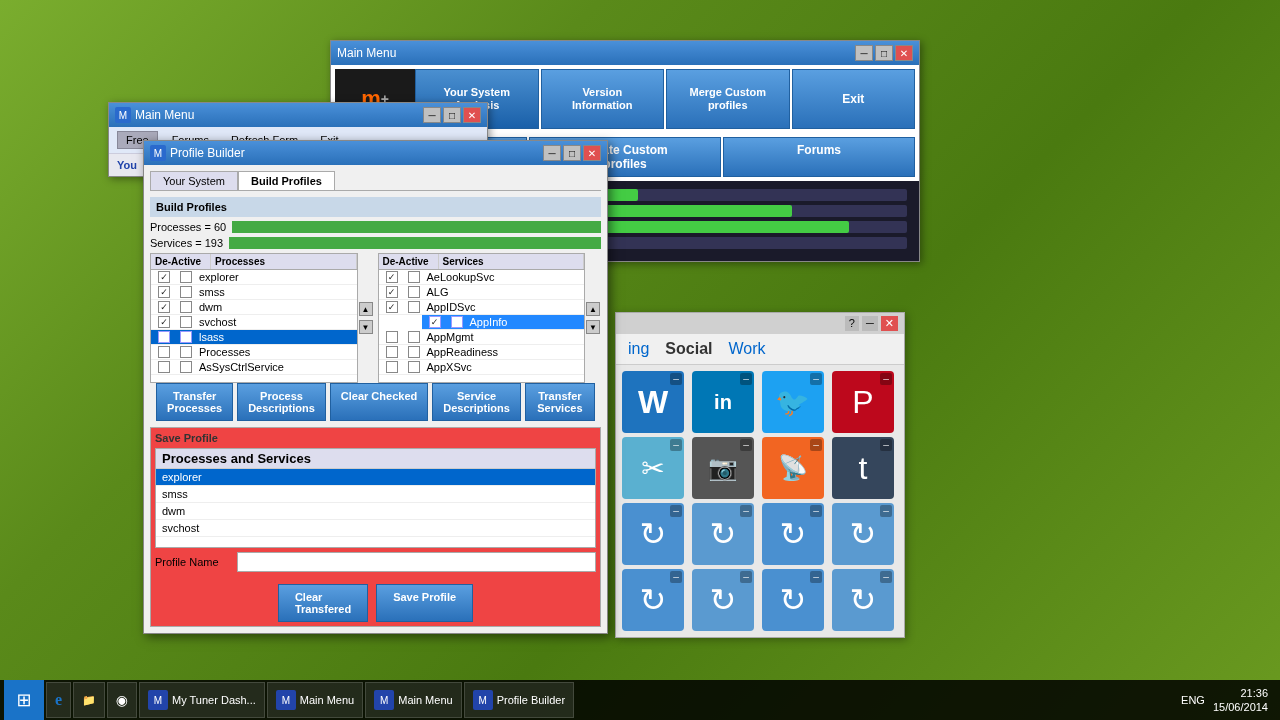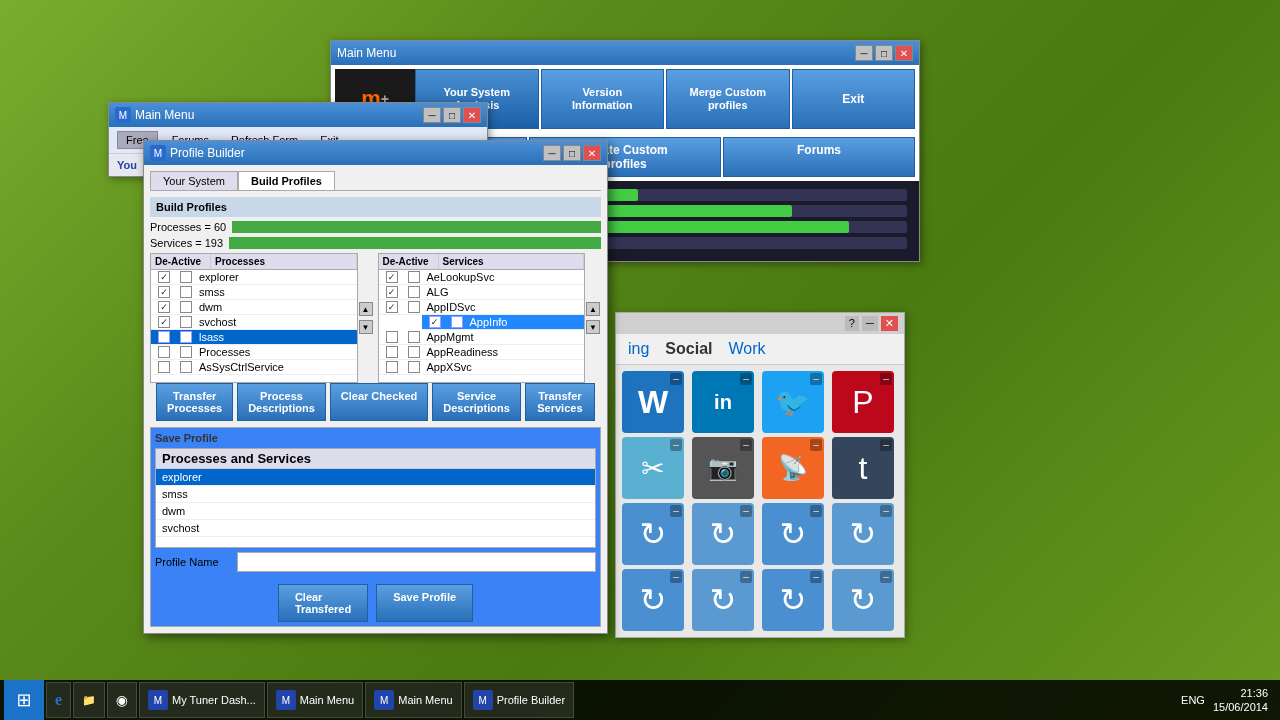--- a/index.html
+++ b/index.html
@@ -367,21 +367,21 @@
       cursor: pointer;
       text-align: center;
       min-width: 70px;
     }
 
     
     .save-profile-section {
       border: 1px solid #aaa;
       margin-top: 6px;
       padding: 4px;
-      background: #3b82f6;
+      background: #ef4444;
     }
     .save-profile-title {
       font-size: 11px;
       color: #333;
       font-weight: bold;
       margin-bottom: 4px;
     }
     .save-profile-list {
       border: 1px solid #aaa;
       background: white;

